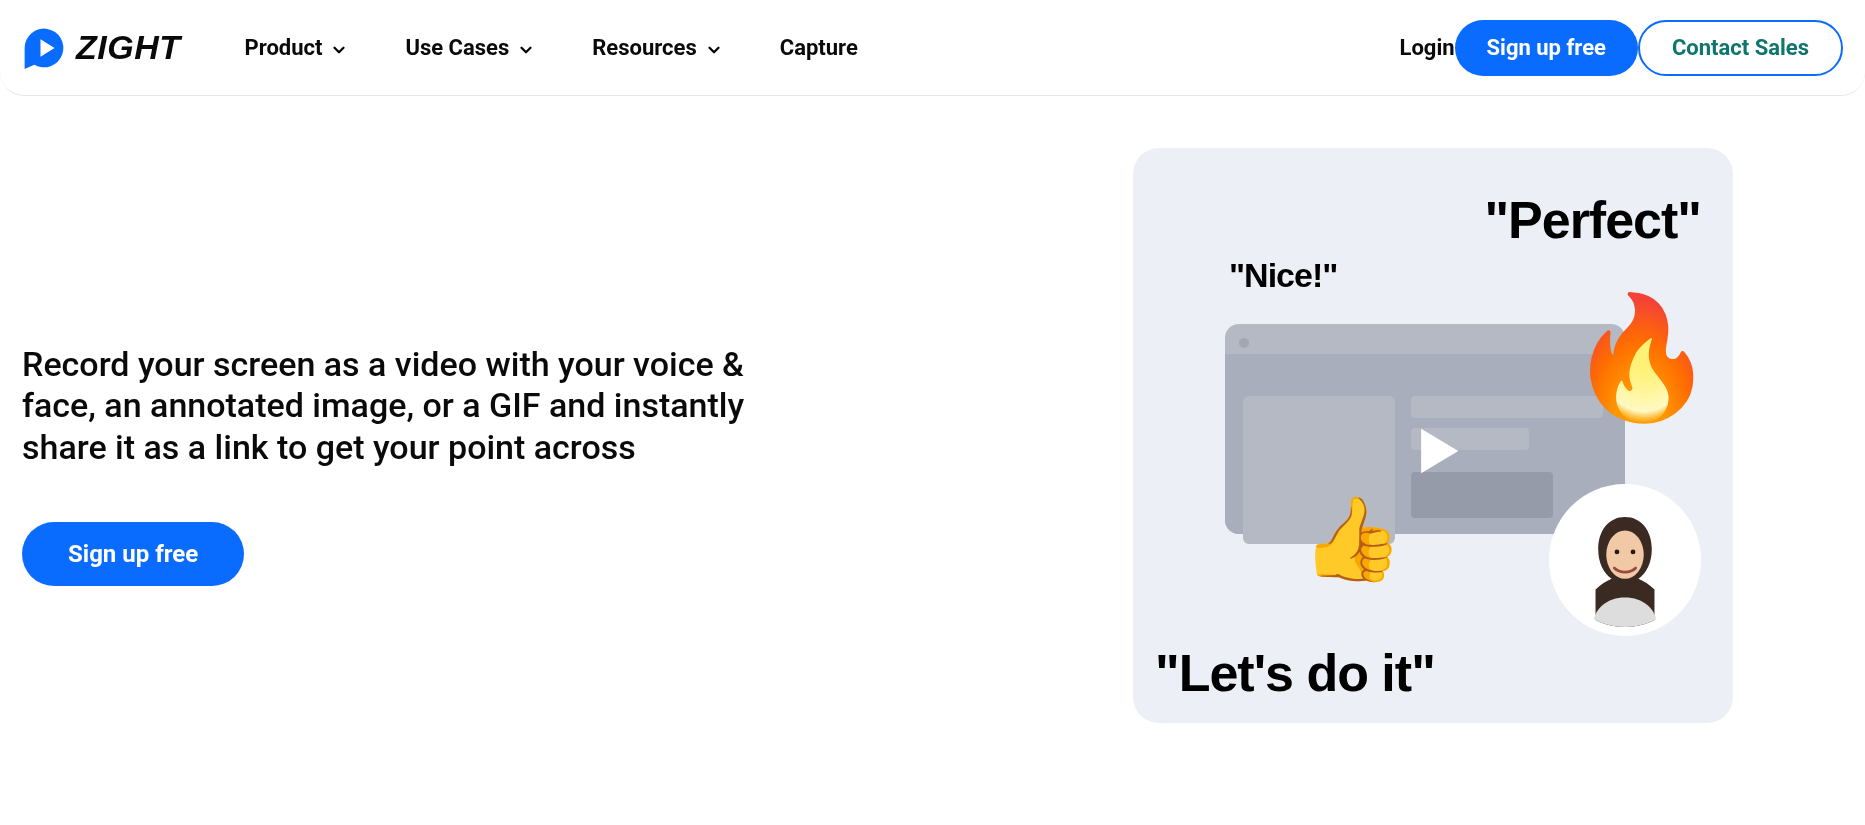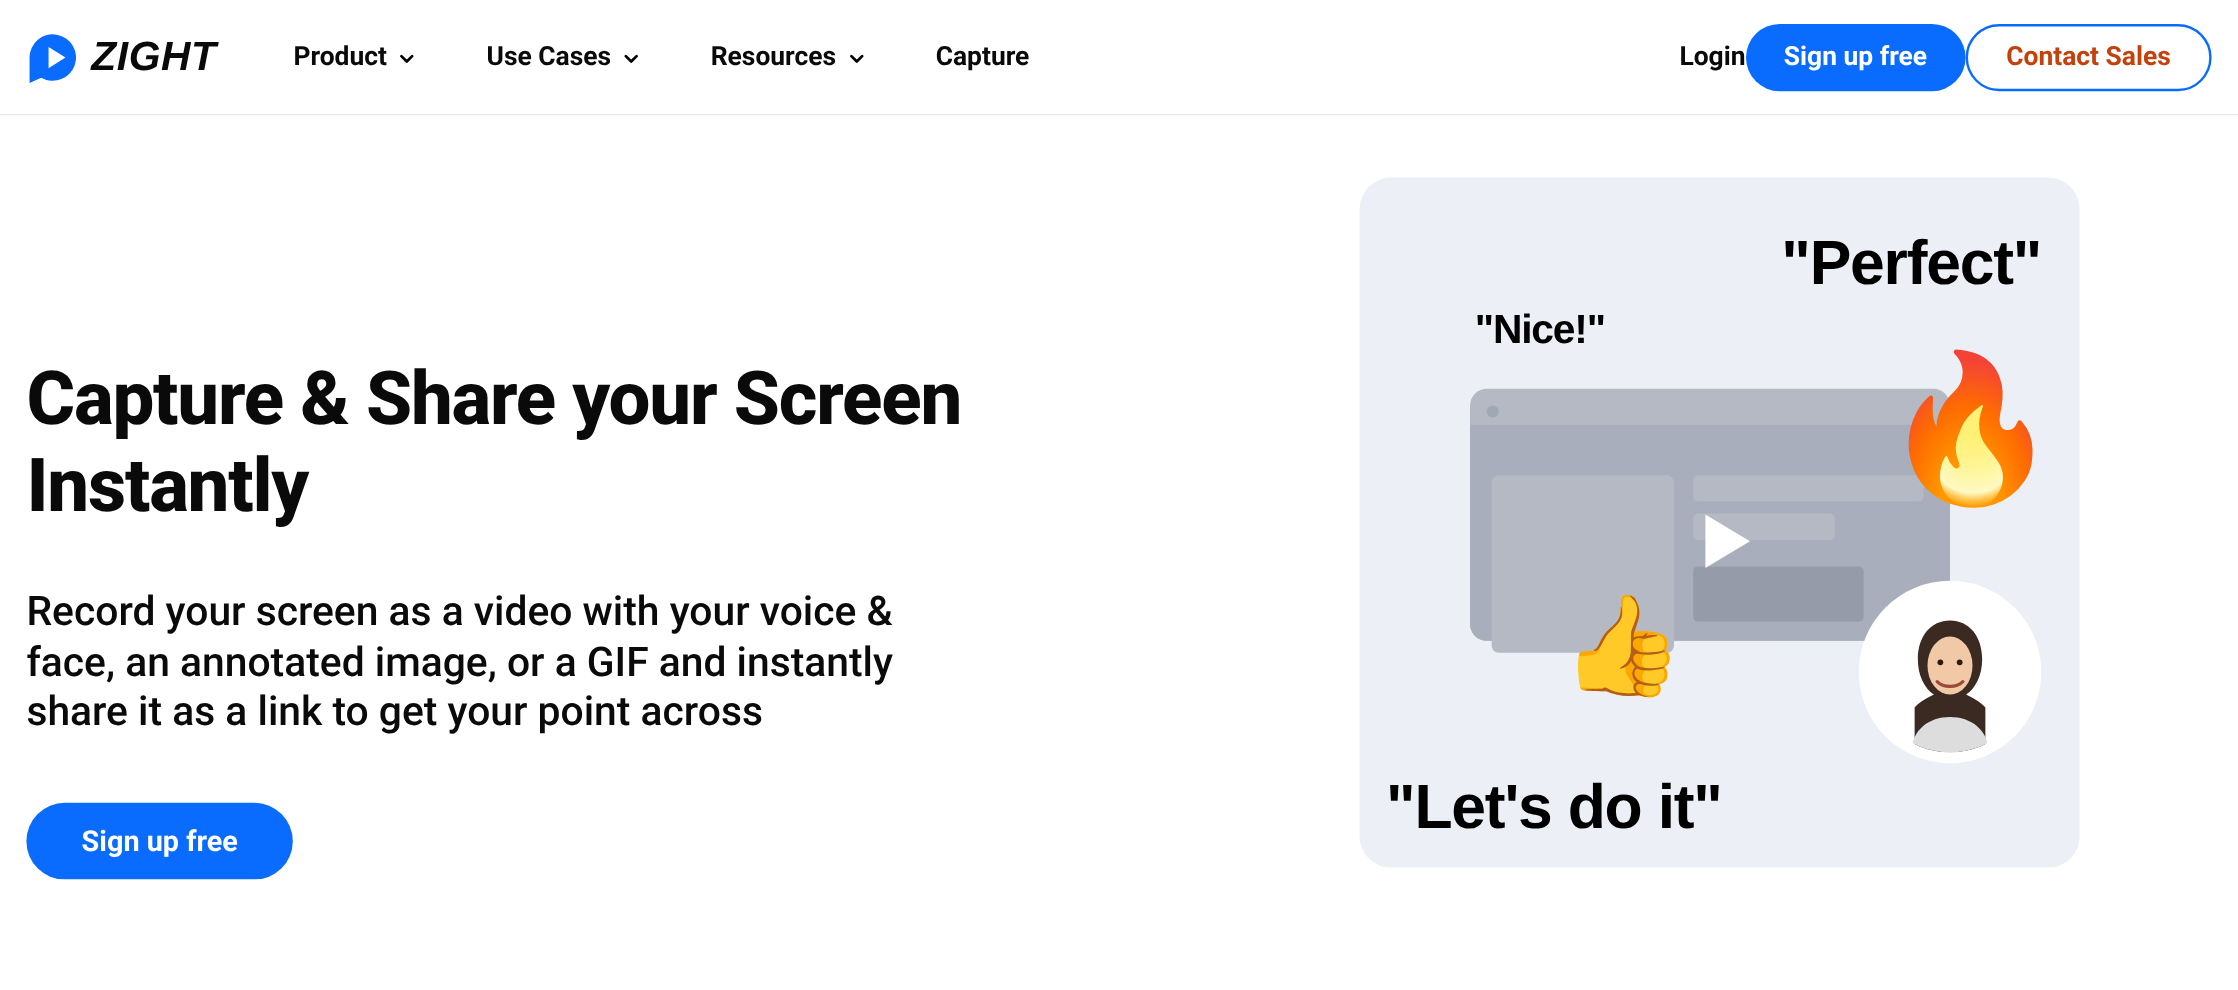--- a/index.html
+++ b/index.html
@@ -1,30 +1,30 @@
 <!DOCTYPE html>
 <html><head>
 <meta charset="utf-8">
 <style>
   * { margin: 0; padding: 0; box-sizing: border-box; }
   body { font-family: -apple-system, BlinkMacSystemFont, "Segoe UI", Roboto, Helvetica, Arial, sans-serif; background: #fff; color: #0a0a0a; width: 1865px; }
 
   
-  .header { display: flex; align-items: center; height: 96px; padding: 0 22px; border-bottom: 1.5px solid #e5e5ec; }
+  .header { display: flex; align-items: center; height: 96px; padding: 0 22px; border-bottom: 1.5px solid #e5e5ec; border-radius: 24px; }
   .logo-wrap { display: flex; align-items: center; gap: 10px; user-select: none; }
   .logo-mark { width: 44px; height: 44px; position: relative; }
   .logo-text { font-size: 34px; font-weight: 900; letter-spacing: 0.5px; font-style: italic; font-family: Arial, sans-serif; }
   .nav { display: flex; gap: 57px; margin-left: 64px; }
   .nav-item { display: flex; align-items: center; gap: 8px; font-size: 22px; font-weight: 700; cursor: pointer; }
   .chev { width: 18px; height: 18px; }
   .right { margin-left: auto; display: flex; align-items: center; }
   .login-link { font-size: 22px; font-weight: 700; cursor: pointer; }
   .btn { display: inline-flex; align-items: center; justify-content: center; height: 56px; padding: 0 32px; border-radius: 28px; font-size: 22px; font-weight: 700; cursor: pointer; white-space: nowrap; }
   .btn-primary { background: #0a6cff; color: #fff; }
-  .btn-outline { background: #fff; color: #c2410c; border: 2.5px solid #0a6cff; }
+  .btn-outline { background: #fff; color: #0f766e; border: 2.5px solid #0a6cff; }
 
   
   .hero { display: flex; padding: 52px 22px 0 22px; gap: 40px; }
   .hero-left { flex: 1 1 0; max-width: 790px; padding-top: 148px; }
   .hero-title { font-size: 62px; font-weight: 800; line-height: 1.18; letter-spacing: -1px; }
   .hero-sub { margin-top: 48px; font-size: 34px; font-weight: 500; line-height: 1.22; max-width: 740px; }
   .hero-cta { margin-top: 54px; display: inline-flex; align-items: center; justify-content: center; height: 64px; padding: 0 46px; border-radius: 32px; font-size: 24px; font-weight: 700; background: #0a6cff; color: #fff; cursor: pointer; }
 
   
   .illus { width: 600px; height: 575px; background: #ecf0f6; border-radius: 26px; position: relative; overflow: hidden; margin-left: auto; margin-right: 110px; }
@@ -95,21 +95,20 @@
 
   <div class="right">
     <span class="login-link">Login</span>
     <span class="btn btn-primary">Sign up free</span>
     <span class="btn btn-outline">Contact Sales</span>
   </div>
 </header>
 
 <section class="hero">
   <div class="hero-left">
-    <h1 class="hero-title">Capture &amp; Share your Screen Instantly</h1>
     <p class="hero-sub">Record your screen as a video with your voice &amp; face, an annotated image, or a GIF and instantly share it as a link to get your point across</p>
     <span class="hero-cta">Sign up free</span>
   </div>
 
   <div class="illus">
     <span class="reaction reaction-perfect">"Perfect"</span>
     <span class="reaction reaction-nice">"Nice!"</span>
     <span class="reaction reaction-lets">"Let's do it"</span>
 
     <div class="window">

